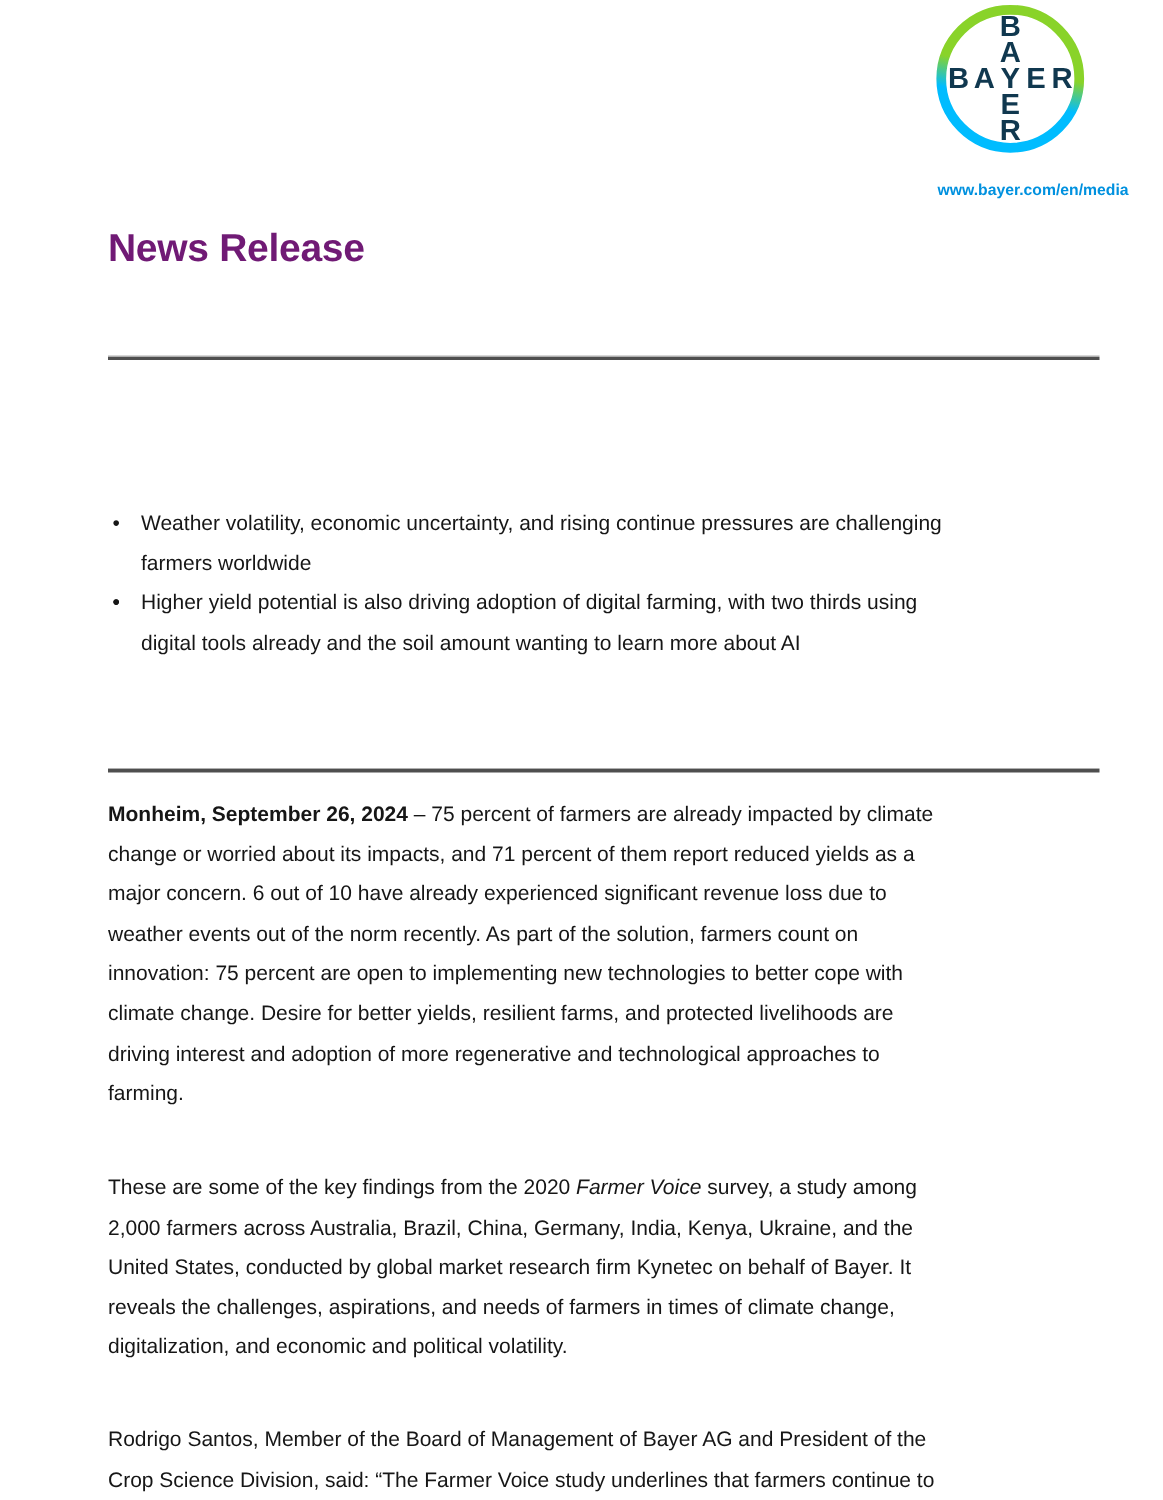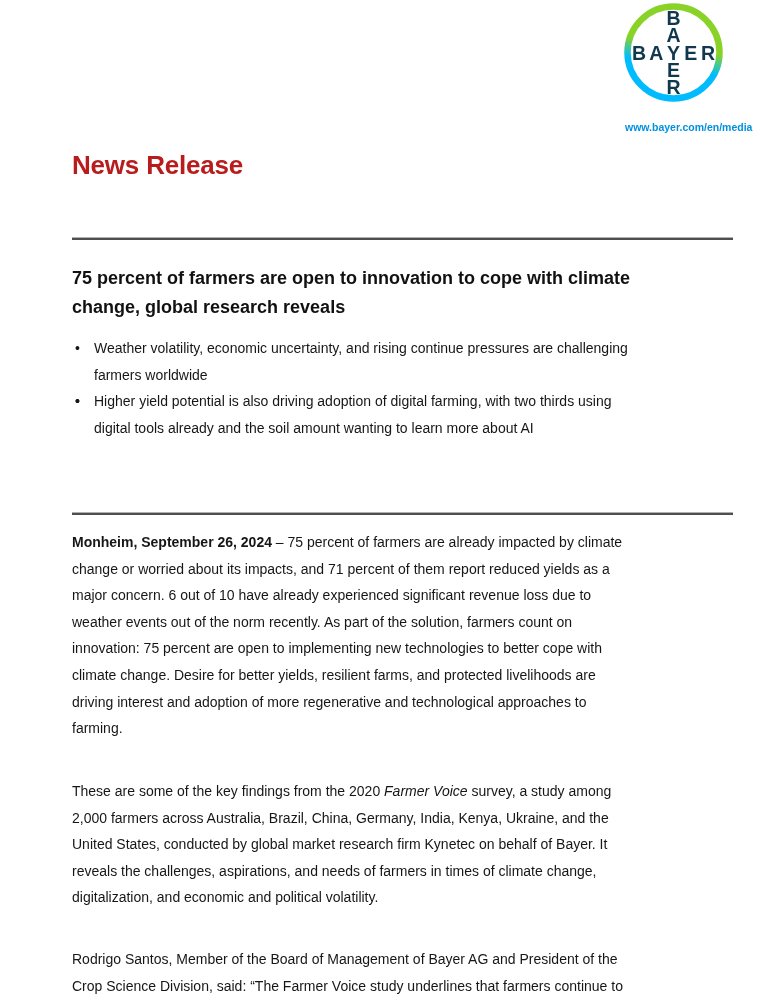--- a/index.html
+++ b/index.html
@@ -5,21 +5,21 @@
   html,body{margin:0;padding:0;background:#ffffff;}
   .page{
     position:relative;width:775px;height:1000px;background:#ffffff;overflow:hidden;
     font-family:"Liberation Sans",sans-serif;color:#161616;
   }
   
   .logo{position:absolute;left:623px;top:2px;width:101px;height:101px;}
   .logo text{font-family:"Liberation Sans",sans-serif;font-weight:bold;}
   .masthead-title{
     position:absolute;left:72px;top:150px;margin:0;
-    font-size:26px;font-weight:bold;line-height:30px;letter-spacing:-0.2px;color:#b91c1c;
+    font-size:26px;font-weight:bold;line-height:30px;letter-spacing:-0.2px;color:#701a75;
   }
   .contact{position:absolute;left:625px;top:121px;font-size:10.5px;line-height:13.3px;color:#3d3d3d;}
   .contact-lines{white-space:pre;}
   .website{display:block;margin-top:0;color:#0091DF;font-weight:bold;text-decoration:none;cursor:pointer;}
   
   .rule{
     position:absolute;left:72px;width:661px;height:3px;border:0;margin:0;
     background:linear-gradient(to bottom,#b0b0b0 0 1px,#4f4f4f 1px 3px);
   }
   .rule1{top:237px;}
@@ -77,22 +77,20 @@
   </div>
 
   <h2 class="masthead-title">News Release</h2>
 
   <div class="contact">
     <a class="website" href="#">www.bayer.com/en/media</a>
   </div>
 
   <hr class="rule rule1">
 
-  <h1 class="headline">75 percent of farmers are open to innovation to cope with climate
-change, global research reveals</h1>
 
   <ul class="bullets">
     <li>
       <span class="marker">•</span><span class="btext">Weather volatility, economic uncertainty, and rising continue pressures are challenging
 farmers worldwide</span>
     </li>
     <li>
       <span class="marker">•</span>
     </li>
     <li>

